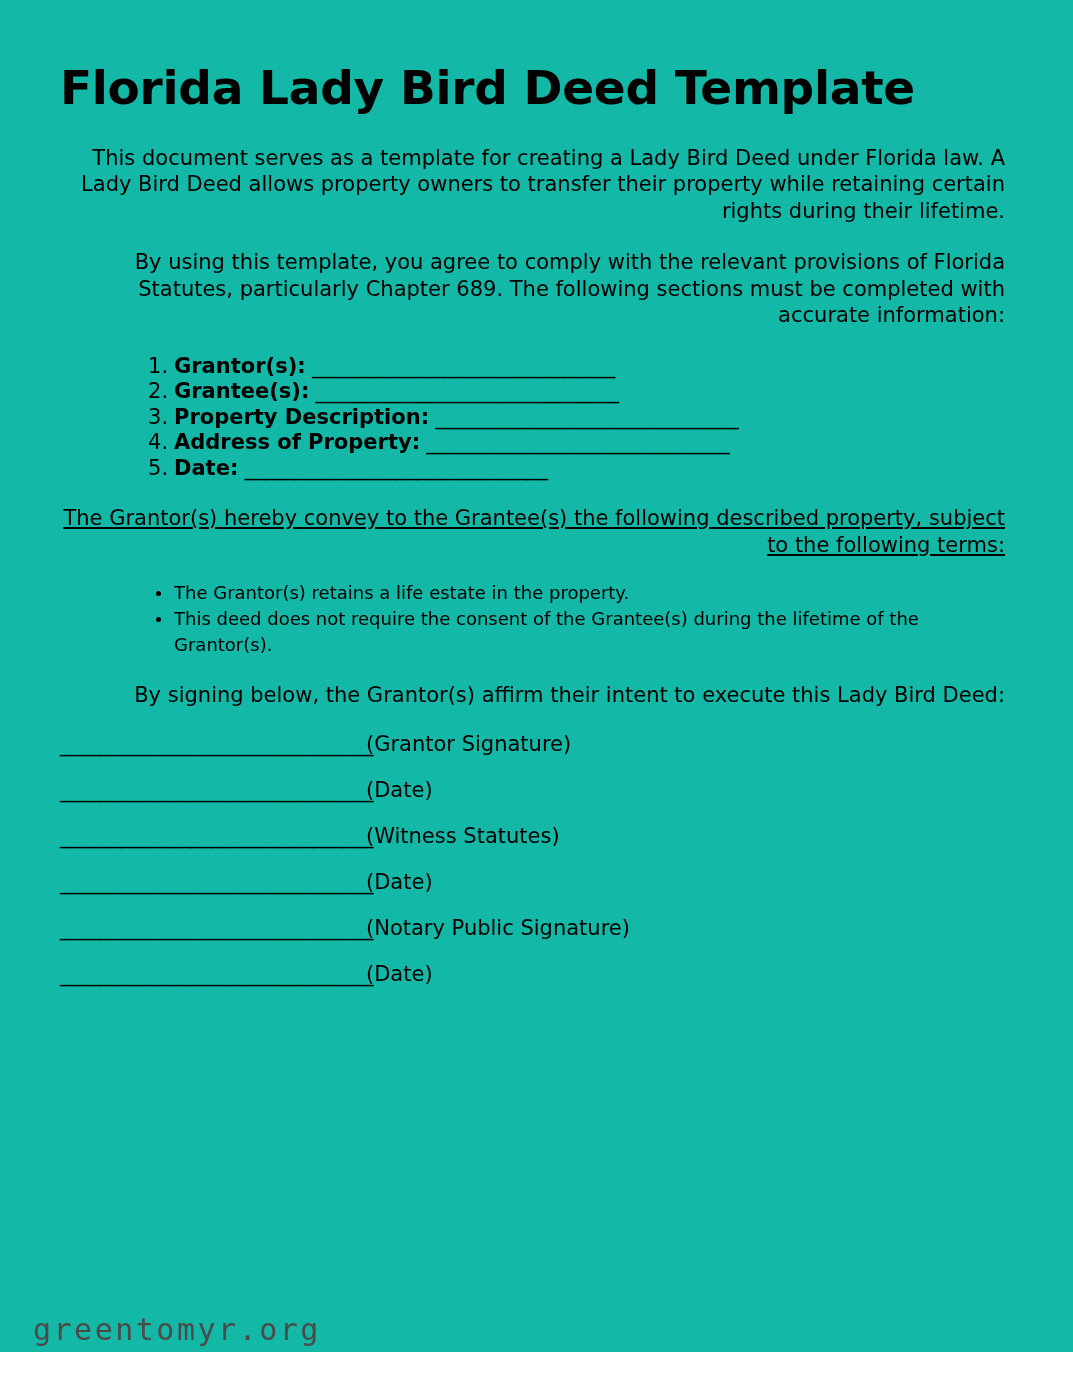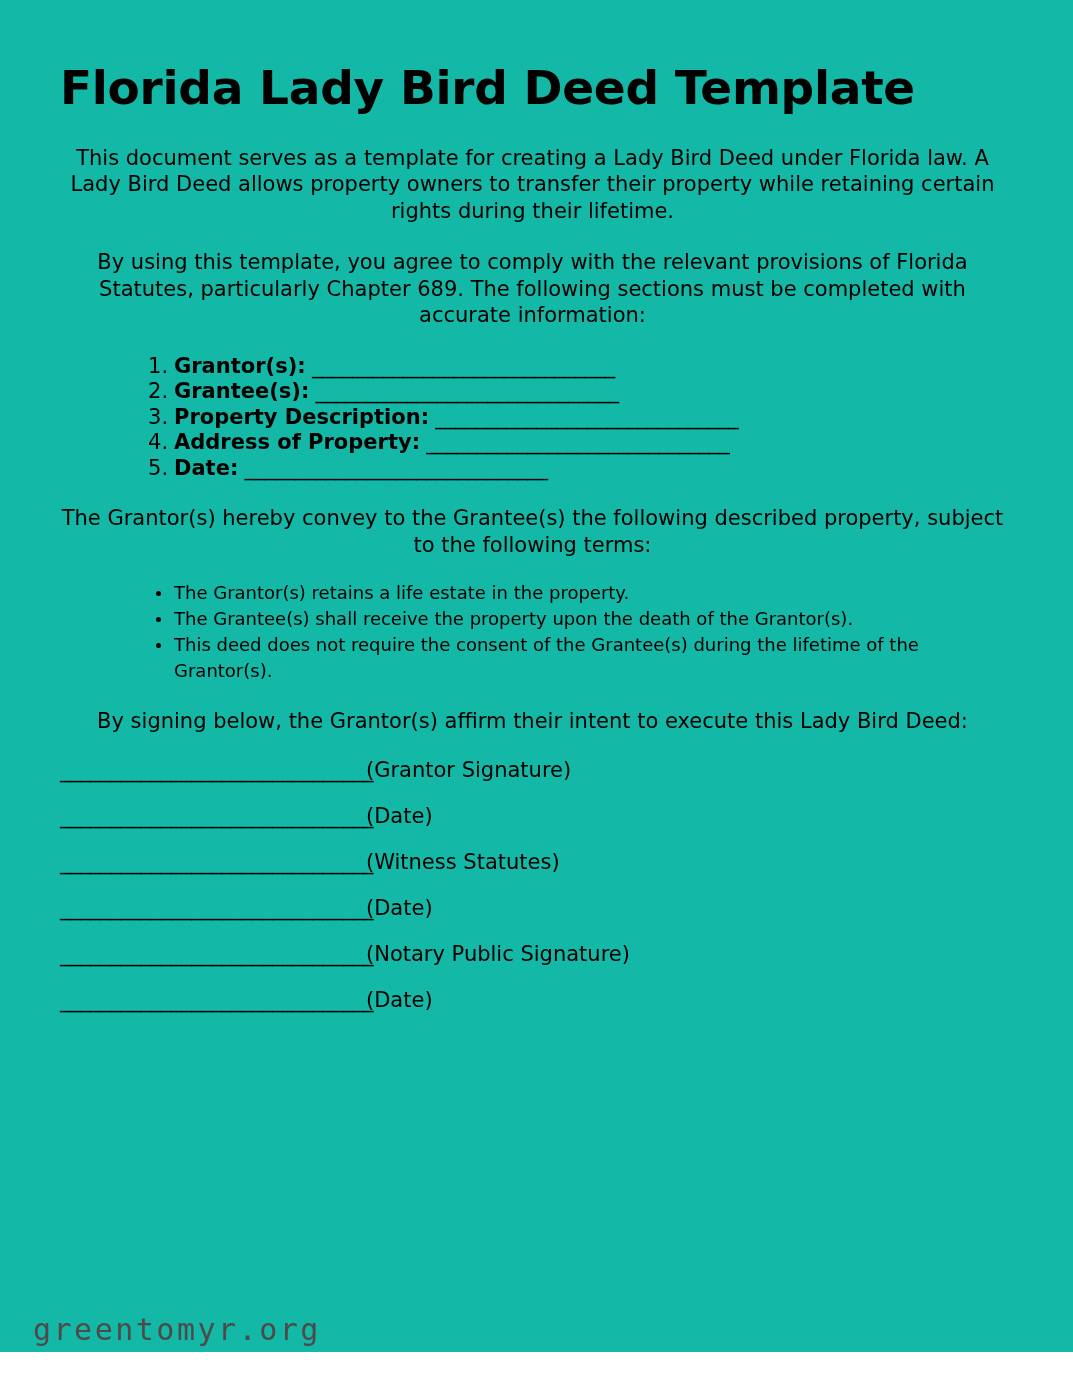--- a/index.html
+++ b/index.html
@@ -38,25 +38,26 @@
     line-height: 1.12;
     margin: 0 0 30px 0;
     color: #000000;
   }
 
   .para {
     font-size: 21px;
     line-height: 26.5px;
     margin: 0 0 25px 0;
     color: #000000;
-    text-align: center;
+    text-align: right;
   }
 
   .para-convey {
     margin-bottom: 22px;
+    text-decoration: underline;
   }
 
   .para-sign {
     margin-top: 0;
     margin-bottom: 22px;
   }
 
   
   ol.field-list {
     margin: 0 0 24px 0;
@@ -191,21 +192,20 @@
       </li>
       <li>
         <span class="field-label">Date:</span><span class="field-blank"> ______________________________</span>
       </li>
     </ol>
 
     <p class="para para-convey">The Grantor(s) hereby convey to the Grantee(s) the following described property, subject to the following terms:</p>
 
     <ul class="terms-list">
       <li>The Grantor(s) retains a life estate in the property.</li>
-      <li>The Grantee(s) shall receive the property upon the death of the Grantor(s).</li>
       <li>This deed does not require the consent of the Grantee(s) during the lifetime of the Grantor(s).</li>
     </ul>
 
     <p class="para para-sign">By signing below, the Grantor(s) affirm their intent to execute this Lady Bird Deed:</p>
 
     <div class="sig-block">
 
       <div class="sig-row">
         <span class="sig-line">_______________________________</span>
         <span class="sig-label">(Grantor Signature)</span>

